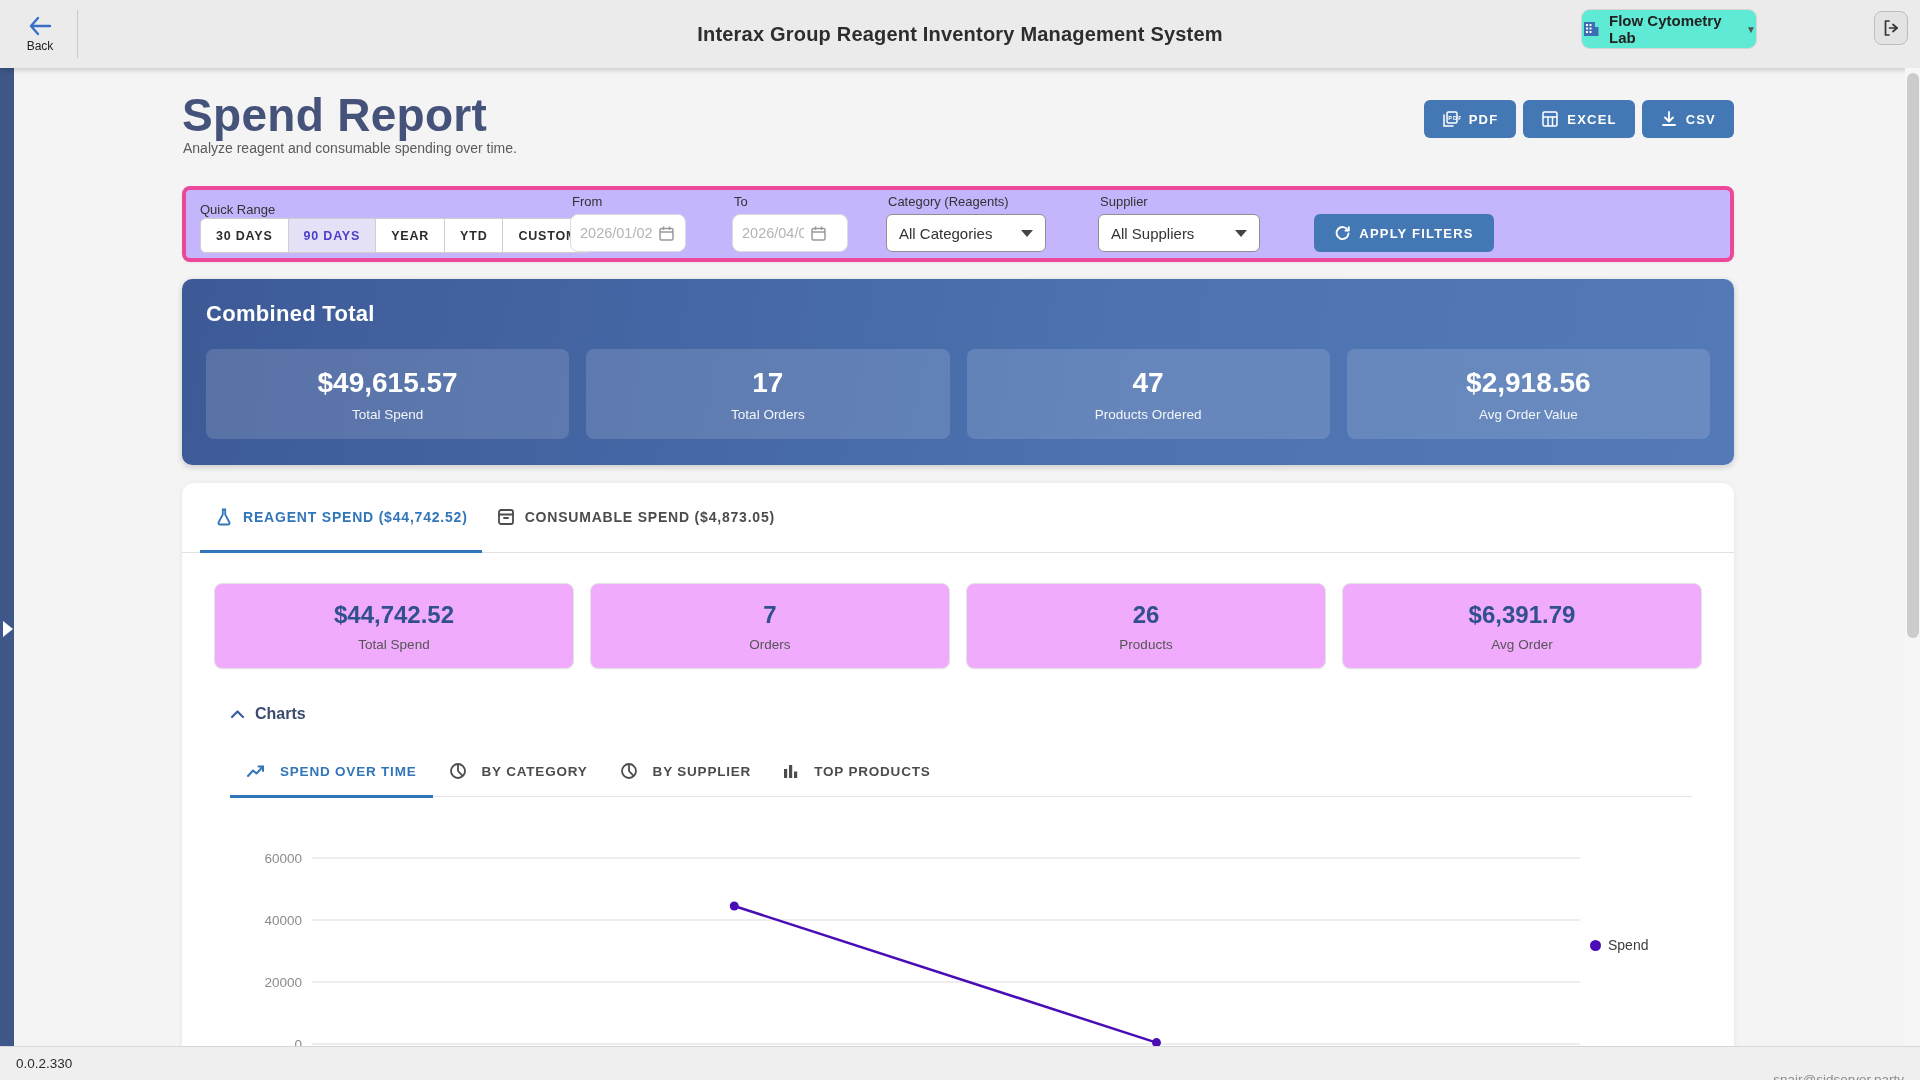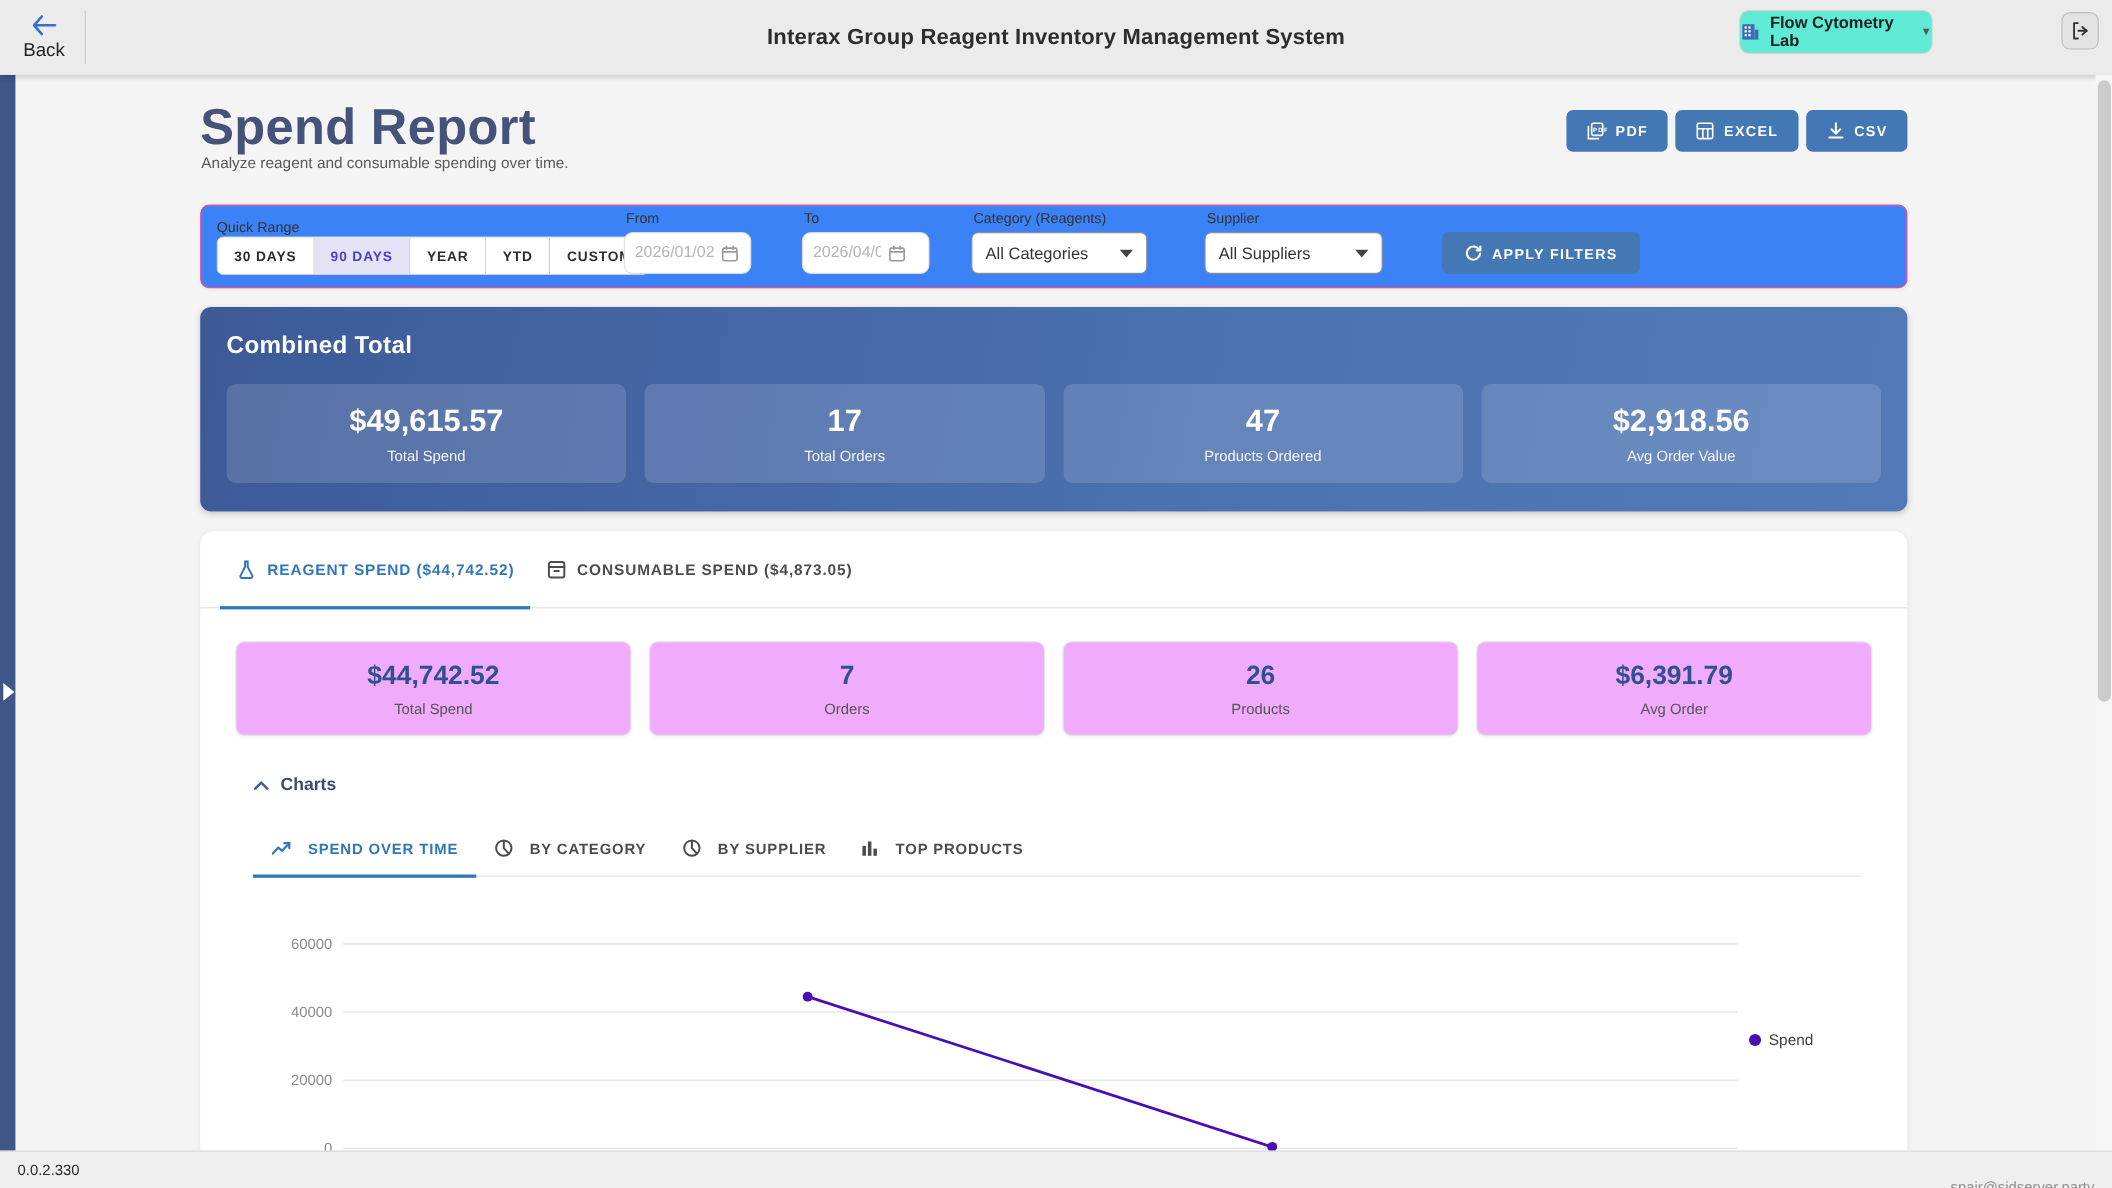--- a/index.html
+++ b/index.html
@@ -7,21 +7,21 @@
     font-family:"Liberation Sans", sans-serif; }
   .stage { position:relative; width:1920px; height:1080px; overflow:hidden; }
 
   
   .topbar { position:absolute; left:0; top:0; width:1920px; height:68px;
     background:#ebebeb; box-shadow:0 2px 5px rgba(0,0,0,.18); z-index:40; }
   .back-btn { position:absolute; left:14px; top:8px; width:52px; height:52px;
     display:flex; flex-direction:column; align-items:center; justify-content:center;
     cursor:pointer; border-radius:6px; }
   .back-btn .arrow { line-height:1; }
-  .back-label { font-size:17px; color:#222; margin-top:3px; }
+  .back-label { font-size:12px; color:#222; margin-top:3px; }
   .topbar-divider { position:absolute; left:77px; top:10px; width:1px; height:48px; background:#c9c9c9; }
   .app-title { position:absolute; left:0; top:0; width:100%; height:68px;
     display:flex; align-items:center; justify-content:center;
     font-size:20px; font-weight:bold; color:#2d2d2d; letter-spacing:.2px; pointer-events:none; }
   .lab-btn { position:absolute; left:1581px; top:9px; width:176px; height:40px;
     background:#5eead4; border:1px solid #d4d4d4; border-radius:9px;
     display:flex; align-items:center; justify-content:center; gap:9px; cursor:pointer; }
   .lab-btn-label { font-size:15px; font-weight:600; color:#222; }
   .lab-caret { font-size:10px; color:#555; margin-left:2px; }
   .logout-btn { position:absolute; left:1874px; top:11px; width:34px; height:34px;
@@ -44,21 +44,21 @@
   .page-subtitle { position:absolute; left:1px; top:72px; font-size:14px; color:#5a5a5a; }
 
   .export-row { position:absolute; right:0; top:32px; display:flex; gap:7px; }
   .btn-blue { background:#4478b5; color:#fff; border:none; border-radius:6px;
     height:38px; display:flex; align-items:center; justify-content:center; gap:8px;
     font-size:13px; font-weight:bold; letter-spacing:1.2px; padding:0 18px; cursor:pointer;
     font-family:"Liberation Sans", sans-serif; }
 
   
   .filters-card { position:absolute; left:0; top:118px; width:1552px; height:76px;
-    background:#3b82f6; border:1px solid #ec4899; border-radius:8px;
+    background:#c4b5fd; border:4px solid #ec4899; border-radius:8px;
     box-shadow:0 1px 3px rgba(0,0,0,.05);text-decoration:underline; }
   .f-label { position:absolute; font-size:13px; color:#333; }
   .seg-group { position:absolute; left:14px; top:28px; height:35px; display:flex;
     border:1px solid #cfcfcf; border-radius:6px; overflow:hidden; background:#fff; }
   .seg-btn { padding:0 15px; display:flex; align-items:center; font-size:12.5px;
     font-weight:bold; letter-spacing:.8px; color:#2c2c2c; background:#fff;
     border:none; border-right:1px solid #cfcfcf; cursor:pointer;
     font-family:"Liberation Sans", sans-serif; }
   .seg-btn:last-child { border-right:none; }
   .seg-btn.active { background:#e5e2f8; color:#4a3fc8; }
@@ -84,21 +84,21 @@
     display:grid; grid-template-columns:repeat(4,1fr); gap:17px; }
   .ct-tile { background:rgba(255,255,255,.14); border-radius:8px;
     display:flex; flex-direction:column; align-items:center; justify-content:center; gap:8px; }
   .ct-value { font-size:28px; font-weight:bold; color:#fff; }
   .ct-label { font-size:13.5px; color:rgba(255,255,255,.92); }
 
   
   .main-card { position:absolute; left:0; top:415px; width:1552px; height:700px;
     background:#fff; border-radius:12px 12px 0 0; box-shadow:0 1px 5px rgba(0,0,0,.08); }
   .tabs-row { position:absolute; left:0; top:0; width:100%; height:70px;
-    border-bottom:1px solid #e1e1e1; display:flex; align-items:center; padding-left:18px; }
+    border-bottom:1px solid #e1e1e1; display:flex; align-items:flex-end; padding-left:18px; }
   .tab { height:70px; display:flex; align-items:center; gap:9px; padding:0 14px;
     font-size:14px; font-weight:bold; letter-spacing:.8px; color:#4c4c4c;
     cursor:pointer; position:relative; }
   .tab.active { color:#3276ba; }
   .tab.active::after { content:""; position:absolute; left:0; right:0; bottom:-1px;
     height:3px; background:#3276ba; }
 
   .stats-row { position:absolute; left:32px; top:100px; width:1488px; height:86px;
     display:grid; grid-template-columns:repeat(4,1fr); gap:16px; }
   .stat-card { background:#f0abfc; border:1px solid #e4e4e4; border-radius:8px;

